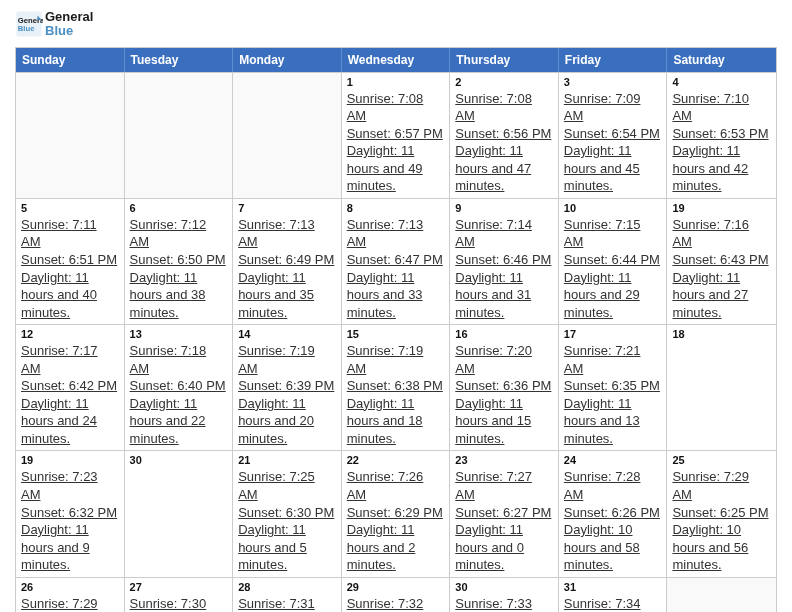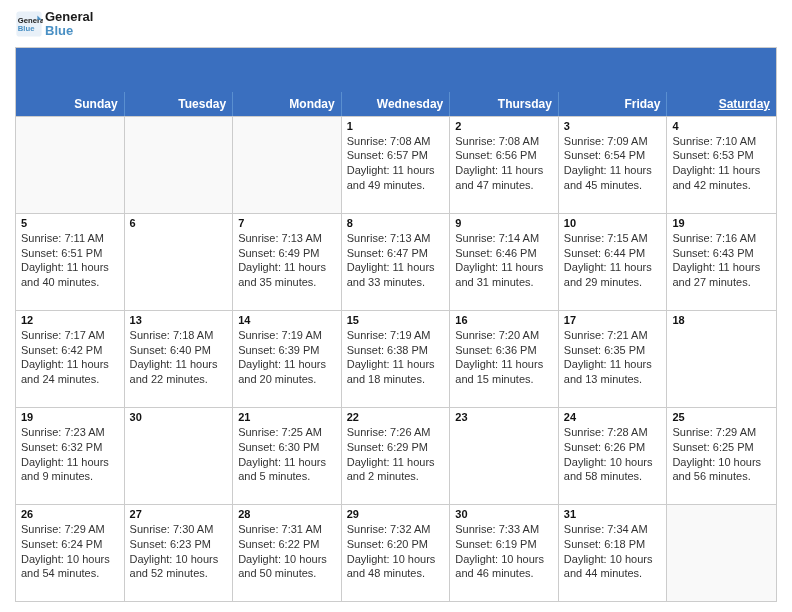--- a/index.html
+++ b/index.html
@@ -53,25 +53,24 @@
     .cal-header-row {
       display: grid;
       grid-template-columns: repeat(7, 1fr);
       background: #3a6fbf;
     }
     .cal-header-cell {
       color: #fff;
       font-weight: bold;
       font-size: 12px;
       padding: 5px 6px;
-      text-align: right;
+      text-align: left;
       border-right: 1px solid #5a8fd0;
-      margin-top: 44px;
-    }
-    .cal-header-cell:last-child { border-right: none; text-decoration: underline; }
+    }
+    .cal-header-cell:last-child { border-right: none; }
     .cal-body {
       display: flex;
       flex-direction: column;
       flex: 1;
     }
     .cal-row {
       display: grid;
       grid-template-columns: repeat(7, 1fr);
       flex: 1;
       border-top: 1px solid #ccc;
@@ -86,23 +85,24 @@
     }
     .cal-cell:last-child { border-right: none; }
     .cal-cell.empty { background: #f9f9f9; }
     .day-num {
       font-size: 11px;
       font-weight: bold;
       margin-bottom: 2px;
       color: #111;
     }
     .cell-info {
-      font-size: 11px;
+      font-size: 13px;
       line-height: 1.35;
       color: #333;
+      text-decoration: underline;
     }
   </style>
 </head>
 <body>
 
 <div class="page">
   <div class="header">
     <div class="logo">
       <svg class="logo-icon" viewBox="0 0 40 40">
         <rect x="2" y="2" width="36" height="36" rx="4" fill="#e8f0f8"></rect>
@@ -153,20 +153,21 @@
             <div class="cell-info">Sunrise: 7:10 AM<br>Sunset: 6:53 PM<br>Daylight: 11 hours and 42 minutes.</div>
           </div>
         </div>
         <div class="cal-row">
           <div class="cal-cell">
             <div class="day-num">5</div>
             <div class="cell-info">Sunrise: 7:11 AM<br>Sunset: 6:51 PM<br>Daylight: 11 hours and 40 minutes.</div>
           </div>
           <div class="cal-cell">
             <div class="day-num">6</div>
+            <div class="cell-info">Sunrise: 7:12 AM<br>Sunset: 6:50 PM<br>Daylight: 11 hours and 38 minutes.</div>
           </div>
           <div class="cal-cell">
             <div class="day-num">7</div>
             <div class="cell-info">Sunrise: 7:13 AM<br>Sunset: 6:49 PM<br>Daylight: 11 hours and 35 minutes.</div>
           </div>
           <div class="cal-cell">
             <div class="day-num">8</div>
             <div class="cell-info">Sunrise: 7:13 AM<br>Sunset: 6:47 PM<br>Daylight: 11 hours and 33 minutes.</div>
           </div>
           <div class="cal-cell">
@@ -222,20 +223,21 @@
           <div class="cal-cell">
             <div class="day-num">21</div>
             <div class="cell-info">Sunrise: 7:25 AM<br>Sunset: 6:30 PM<br>Daylight: 11 hours and 5 minutes.</div>
           </div>
           <div class="cal-cell">
             <div class="day-num">22</div>
             <div class="cell-info">Sunrise: 7:26 AM<br>Sunset: 6:29 PM<br>Daylight: 11 hours and 2 minutes.</div>
           </div>
           <div class="cal-cell">
             <div class="day-num">23</div>
+            <div class="cell-info">Sunrise: 7:27 AM<br>Sunset: 6:27 PM<br>Daylight: 11 hours and 0 minutes.</div>
           </div>
           <div class="cal-cell">
             <div class="day-num">24</div>
             <div class="cell-info">Sunrise: 7:28 AM<br>Sunset: 6:26 PM<br>Daylight: 10 hours and 58 minutes.</div>
           </div>
           <div class="cal-cell">
             <div class="day-num">25</div>
             <div class="cell-info">Sunrise: 7:29 AM<br>Sunset: 6:25 PM<br>Daylight: 10 hours and 56 minutes.</div>
           </div>
         </div>

